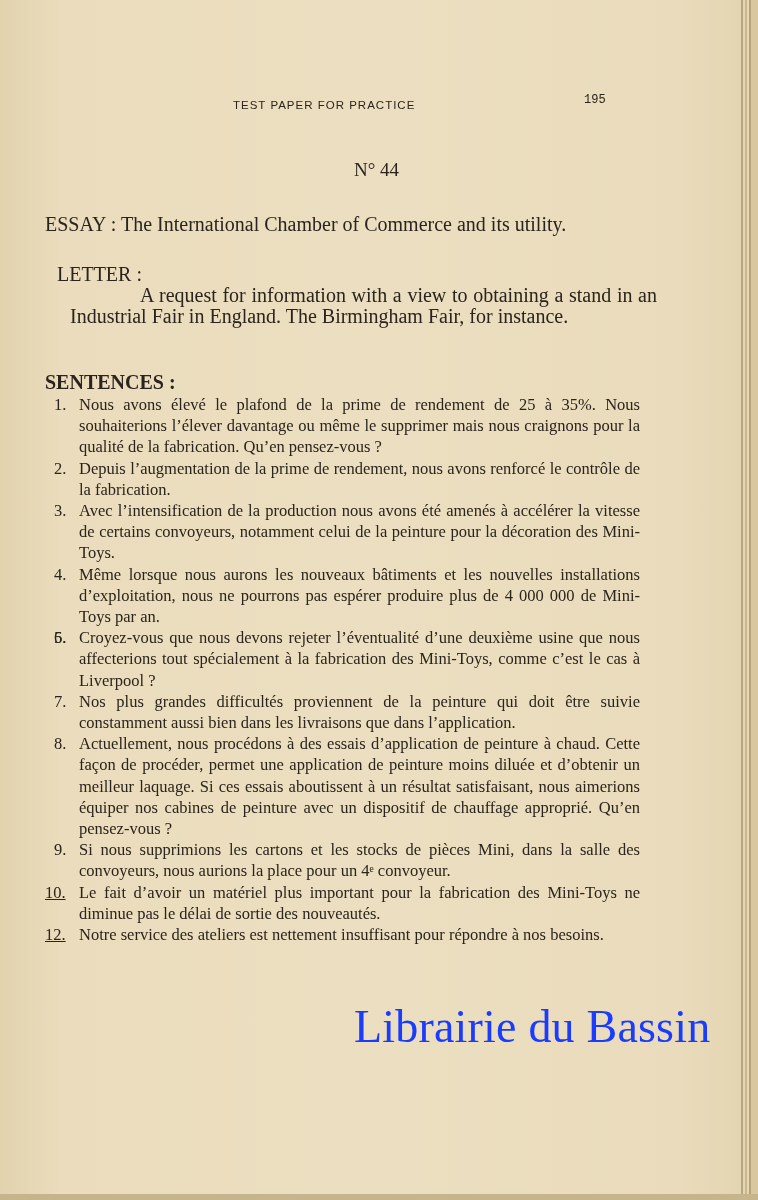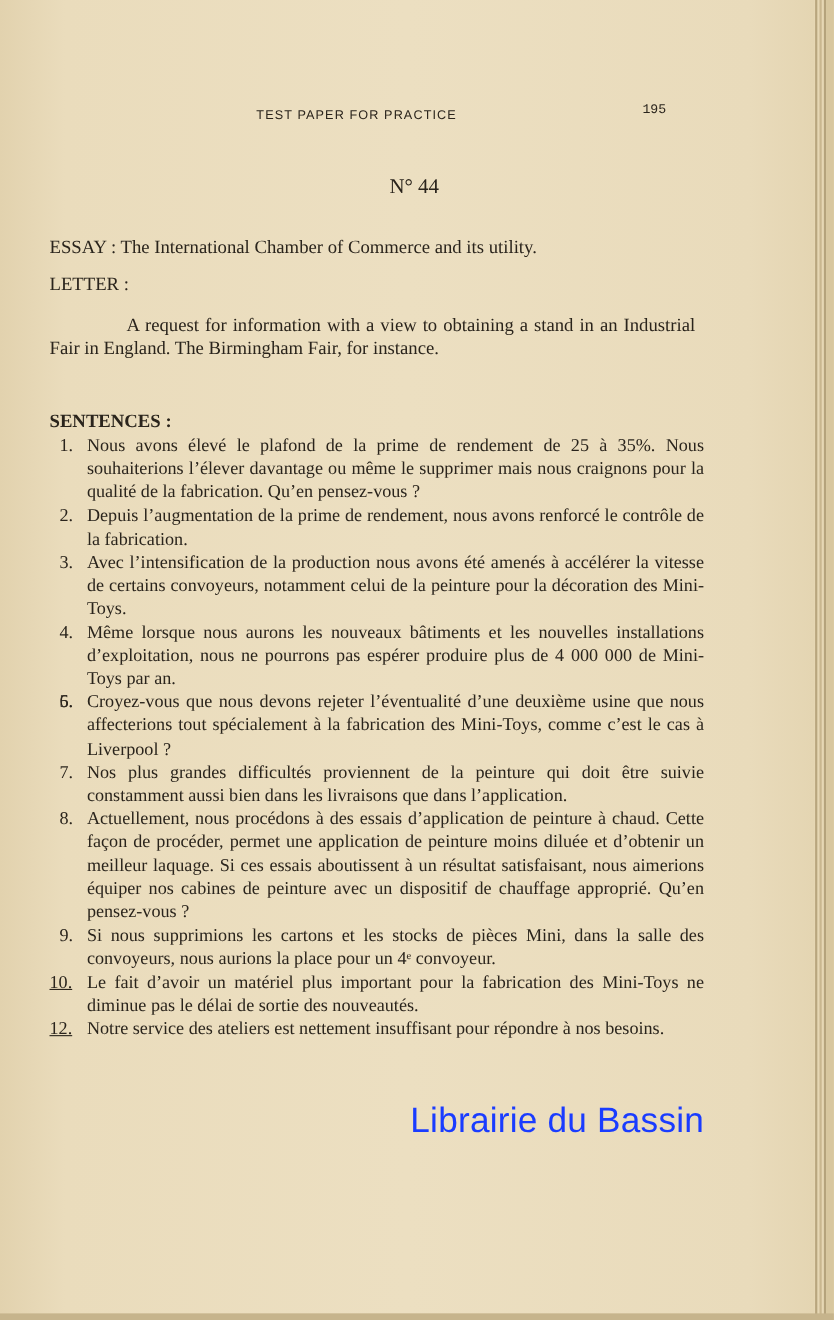--- a/index.html
+++ b/index.html
@@ -22,39 +22,39 @@
     .bottom-edge { position: absolute; left: 0; top: 1194px; width: 758px; height: 6px; background: #c6b48c; }
 
     .running-head {
       position: absolute; left: 233px; top: 99px;
       font-size: 11.5px; letter-spacing: 1px; font-variant: small-caps;
       text-transform: uppercase; font-family: Liberation Sans, sans-serif;
     }
     .page-number { position: absolute; left: 584px; top: 93px; font-size: 12px; font-family: Liberation Mono, monospace; }
     .paper-no { position: absolute; left: 313px; top: 159px; font-size: 19px; margin-left: 41px; }
 
-    .block { position: absolute; left: 45px; width: 600px; font-size: 17px; line-height: 21px; }
+    .block { position: absolute; left: 45px; width: 600px; font-size: 20px; line-height: 21px; }
     .essay { top: 214px; }
-    .letter-label { top: 248px; }
-    .letter-body { top: 285px; text-indent: 70px; text-align: justify; width: 587px; }
+    .letter-label { top: 264px; margin-left: 12px; }
+    .letter-body { top: 285px; text-indent: 70px; text-align: justify; width: 587px; margin-left: 25px; }
     .sentences-label { top: 372px; font-weight: bold; }
 
     ol.sentences {
       position: absolute; left: 48px; top: 394px; width: 592px;
       margin: 0; padding: 0; list-style: none;
       font-size: 16.5px; line-height: 21.2px;
     }
     ol.sentences li { position: relative; padding-left: 31px; text-align: justify; }
     ol.sentences li .num { position: absolute; left: 6px; top: 0; }
     ol.sentences li.two-digit .num { left: -3px; text-decoration: underline; }
 
     .watermark {
-      position: absolute; left: 373px; top: 1000px;
-      font-family: Liberation Sans, sans-serif;
-      font-size: 32px; color: #1a3cff; letter-spacing: 0.2px;
+      position: absolute; left: 354px; top: 1000px;
+      font-family: Liberation Serif, serif;
+      font-size: 46px; color: #1a3cff; letter-spacing: 0.2px;
     }
   </style>
 </head>
 <body>
 
 <div class="page">
   <div class="running-head">TEST PAPER FOR PRACTICE</div>
   <div class="page-number">195</div>
   <div class="paper-no">N° 44</div>
 

